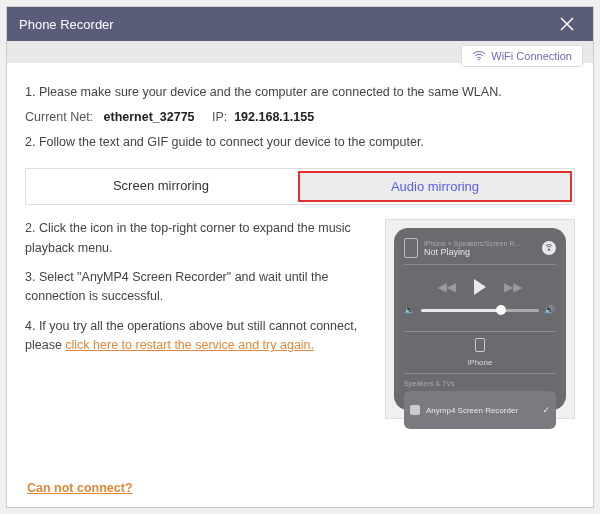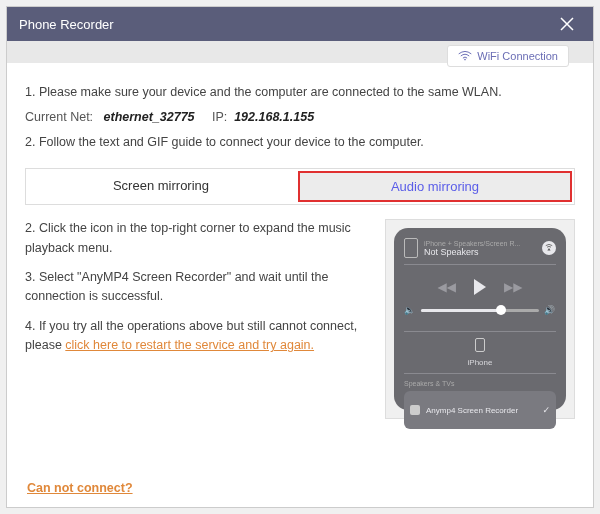--- a/index.html
+++ b/index.html
@@ -3,26 +3,26 @@
   <meta charset="utf-8">
   <style>
     * { margin: 0; padding: 0; box-sizing: border-box; font-family: -apple-system, BlinkMacSystemFont, 'Segoe UI', Arial, sans-serif; }
     body { background: #f0f0f0; padding: 6px; }
     .window { width: 588px; height: 502px; margin: 0 auto; background: #fff; border: 1px solid #ccc; position: relative; }
     .titlebar { background: #5a5d7a; color: #fff; height: 34px; display: flex; align-items: center; padding: 0 12px; justify-content: space-between; }
     .title { font-size: 13px; font-weight: 400; }
     .close-btn { width: 28px; height: 28px; display: flex; align-items: center; justify-content: center; cursor: pointer; }
     .close-btn svg { width: 14px; height: 14px; stroke: #fff; stroke-width: 1.5; }
     .top-bar { background: #e8e8e8; height: 22px; position: relative; }
-    .wifi-conn { position: absolute; right: 24px; top: 4px; background: #fff; border: 1px solid #ddd; border-radius: 3px; padding: 4px 10px; font-size: 11px; color: #6b6eb5; display: flex; align-items: center; gap: 5px; z-index: 2; }
+    .wifi-conn { position: absolute; right: 10px; top: 4px; background: #fff; border: 1px solid #ddd; border-radius: 3px; padding: 4px 10px; font-size: 11px; color: #6b6eb5; display: flex; align-items: center; gap: 5px; z-index: 2; }
     .wifi-icon { width: 14px; height: 10px; }
     .content { padding: 14px 18px 10px; font-size: 12.5px; color: #444; }
     .intro p { margin: 6px 0; line-height: 1.5; }
     .net-row { margin: 10px 0 12px 14px; font-size: 12.5px; color: #555; }
-    .net-row .bold { font-weight: 700; color: #222; font-style: italic; }
+    .net-row .bold { font-weight: 700; color: #222; }
     .tabs { display: flex; margin-top: 17px; border: 1px solid #ddd; }
     .tab { flex: 1; text-align: center; padding: 9px 0; font-size: 13px; background: #ececec; color: #333; cursor: pointer; }
     .tab.active { background: #fff; }
     .tab.selected { color: #5a5de8; border: 2px solid #e03030; margin: 2px; padding: 6px 0; }
     .guide { display: flex; margin-top: 14px; gap: 14px; }
     .steps { flex: 1; font-size: 12.5px; color: #444; line-height: 1.55; }
     .steps p { margin-bottom: 10px; }
     .link { color: #e0883a; text-decoration: underline; cursor: pointer; }
     .device-panel { width: 190px; height: 200px; background: #f0f0f0; border: 1px solid #ddd; padding: 8px; }
     .control-center { background: #6a6a6f; border-radius: 14px; padding: 10px 10px 8px; color: #d8d8dc; font-size: 8px; height: 100%; display: flex; flex-direction: column; }
@@ -98,21 +98,21 @@
           <span>4. If you try all the operations above but still cannot connect, please </span><a class="link">click here to restart the service and try again.</a>
         </p>
       </div>
 
       <div class="device-panel">
         <div class="control-center">
           <div class="cc-top">
             <div class="cc-phone-icon"></div>
             <div class="cc-top-text">
               <div class="sub">iPhone + Speakers/Screen R...</div>
-              <div class="np">Not Speakers</div>
+              <div class="np">Not Playing</div>
             </div>
             <div class="cc-airplay">
               <svg width="8" height="8" viewBox="0 0 10 10">
                   <path d="M1 2 Q5 -1 9 2 M2.5 4 Q5 2 7.5 4" stroke="#555" stroke-width="1" fill="none"></path>
                   <path d="M3 8 L5 5 L7 8 Z" fill="#555"></path>
                 </svg>
             </div>
           </div>
 
           <div class="cc-playback">

